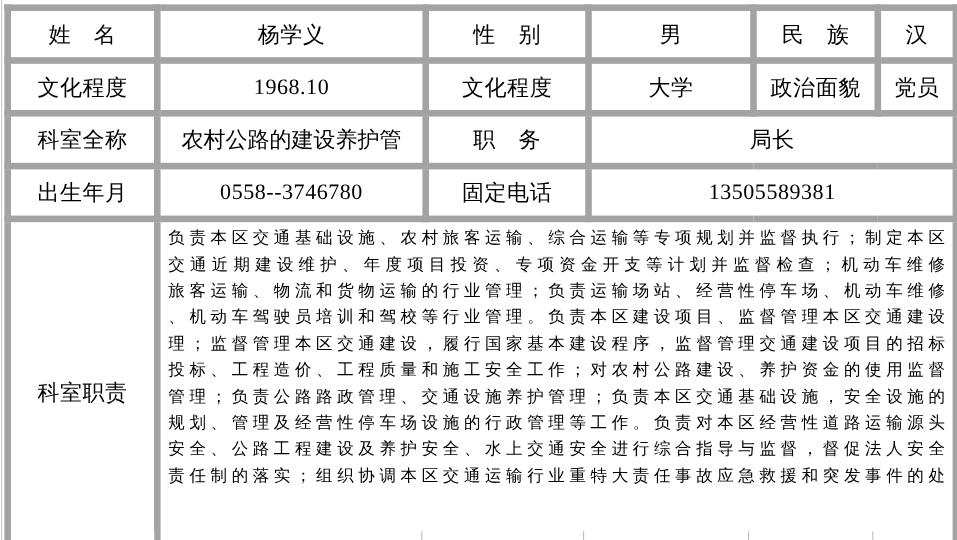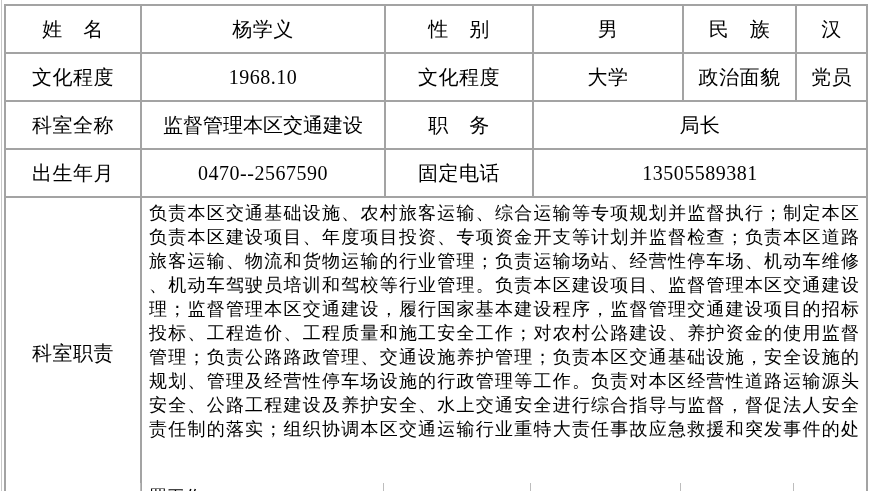--- a/index.html
+++ b/index.html
@@ -39,38 +39,38 @@
 
   table.info-table {
     position: absolute;
     left: 4px;
     top: 4px;
     width: 862px;
     border-collapse: collapse;
     table-layout: fixed;
   }
   .info-table td {
-    border: 2px solid #a3a3a3;
+    border: 6px solid #a3a3a3;
     padding: 0;
     text-align: center;
     vertical-align: middle;
     font-size: 20px;
     letter-spacing: 0.5px;
     overflow: hidden;
   }
   tr.row-small { height: 48px; }
   tr.row-duty { height: 283px; }
 
   td.duty-cell {
     vertical-align: top;
     text-align: left;
     padding: 3px 7px 0 7px;
   }
   .duty-line {
-    font-size: 18px;
+    font-size: 15px;
     line-height: 24px;
     letter-spacing: 0;
     text-align: justify;
     text-align-last: justify;
     white-space: normal;
     overflow: hidden;
   }
   .duty-line.short {
     text-align-last: left;
     margin-top: 44px;
@@ -102,35 +102,35 @@
   <tr class="row-small">
     <td>文化程度</td>
     <td>1968.10</td>
     <td>文化程度</td>
     <td>大学</td>
     <td>政治面貌</td>
     <td>党员</td>
   </tr>
   <tr class="row-small">
     <td>科室全称</td>
-    <td style="letter-spacing:0;">监督管理本区交通建设</td>
+    <td style="letter-spacing:0;">农村公路的建设养护管</td>
     <td>职　务</td>
     <td colspan="3">局长</td>
   </tr>
   <tr class="row-small">
     <td>出生年月</td>
-    <td>0470--2567590</td>
+    <td>0558--3746780</td>
     <td>固定电话</td>
     <td colspan="3">13505589381</td>
   </tr>
   <tr class="row-duty">
     <td>科室职责</td>
     <td colspan="5" class="duty-cell">
       <div class="duty-line">负责本区交通基础设施、农村旅客运输、综合运输等专项规划并监督执行；制定本区</div>
-      <div class="duty-line">负责本区建设项目、年度项目投资、专项资金开支等计划并监督检查；负责本区道路</div>
+      <div class="duty-line">交通近期建设维护、年度项目投资、专项资金开支等计划并监督检查；机动车维修</div>
       <div class="duty-line">旅客运输、物流和货物运输的行业管理；负责运输场站、经营性停车场、机动车维修</div>
       <div class="duty-line">、机动车驾驶员培训和驾校等行业管理。负责本区建设项目、监督管理本区交通建设</div>
       <div class="duty-line">理；监督管理本区交通建设，履行国家基本建设程序，监督管理交通建设项目的招标</div>
       <div class="duty-line">投标、工程造价、工程质量和施工安全工作；对农村公路建设、养护资金的使用监督</div>
       <div class="duty-line">管理；负责公路路政管理、交通设施养护管理；负责本区交通基础设施，安全设施的</div>
       <div class="duty-line">规划、管理及经营性停车场设施的行政管理等工作。负责对本区经营性道路运输源头</div>
       <div class="duty-line">安全、公路工程建设及养护安全、水上交通安全进行综合指导与监督，督促法人安全</div>
       <div class="duty-line">责任制的落实；组织协调本区交通运输行业重特大责任事故应急救援和突发事件的处</div>
       <div class="duty-line short">置工作。</div>
     </td>

